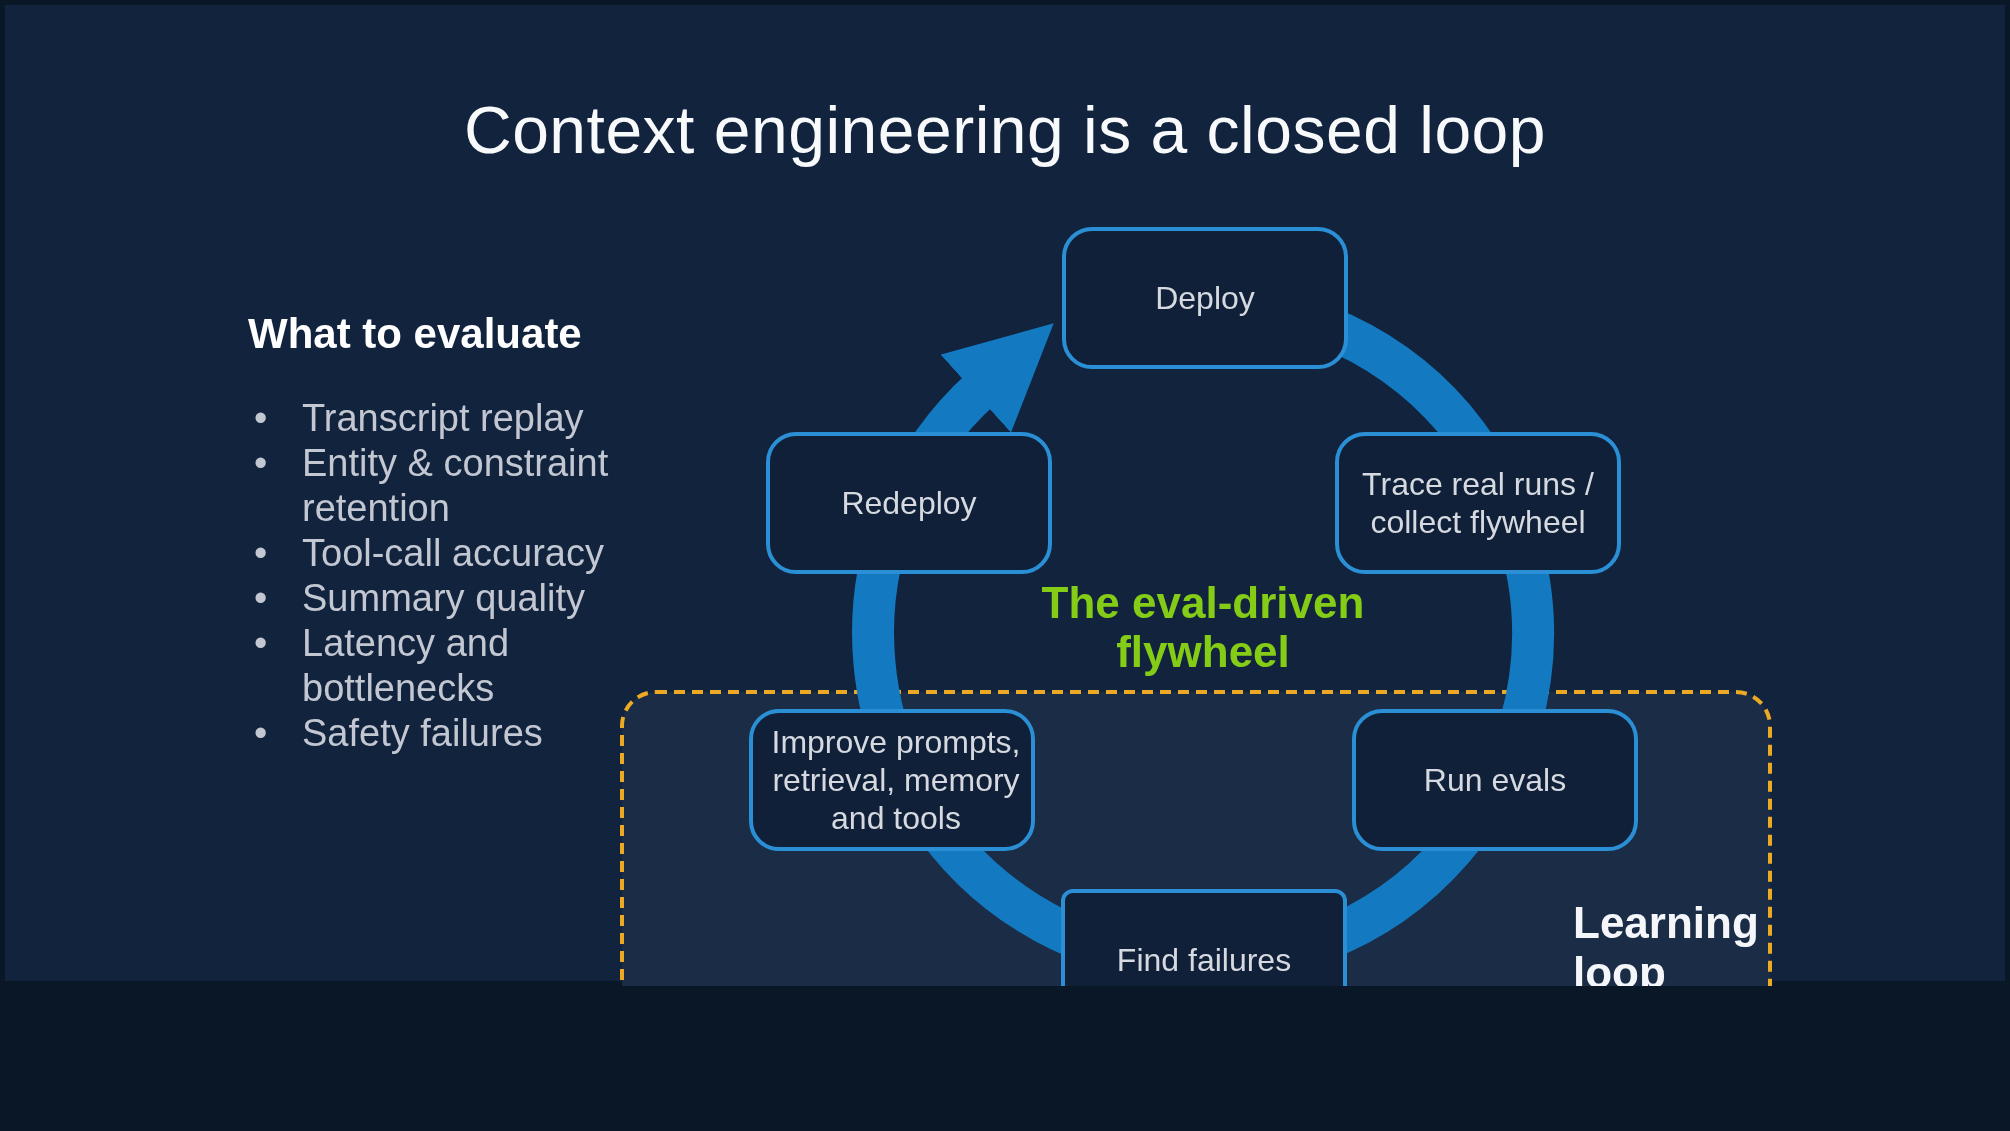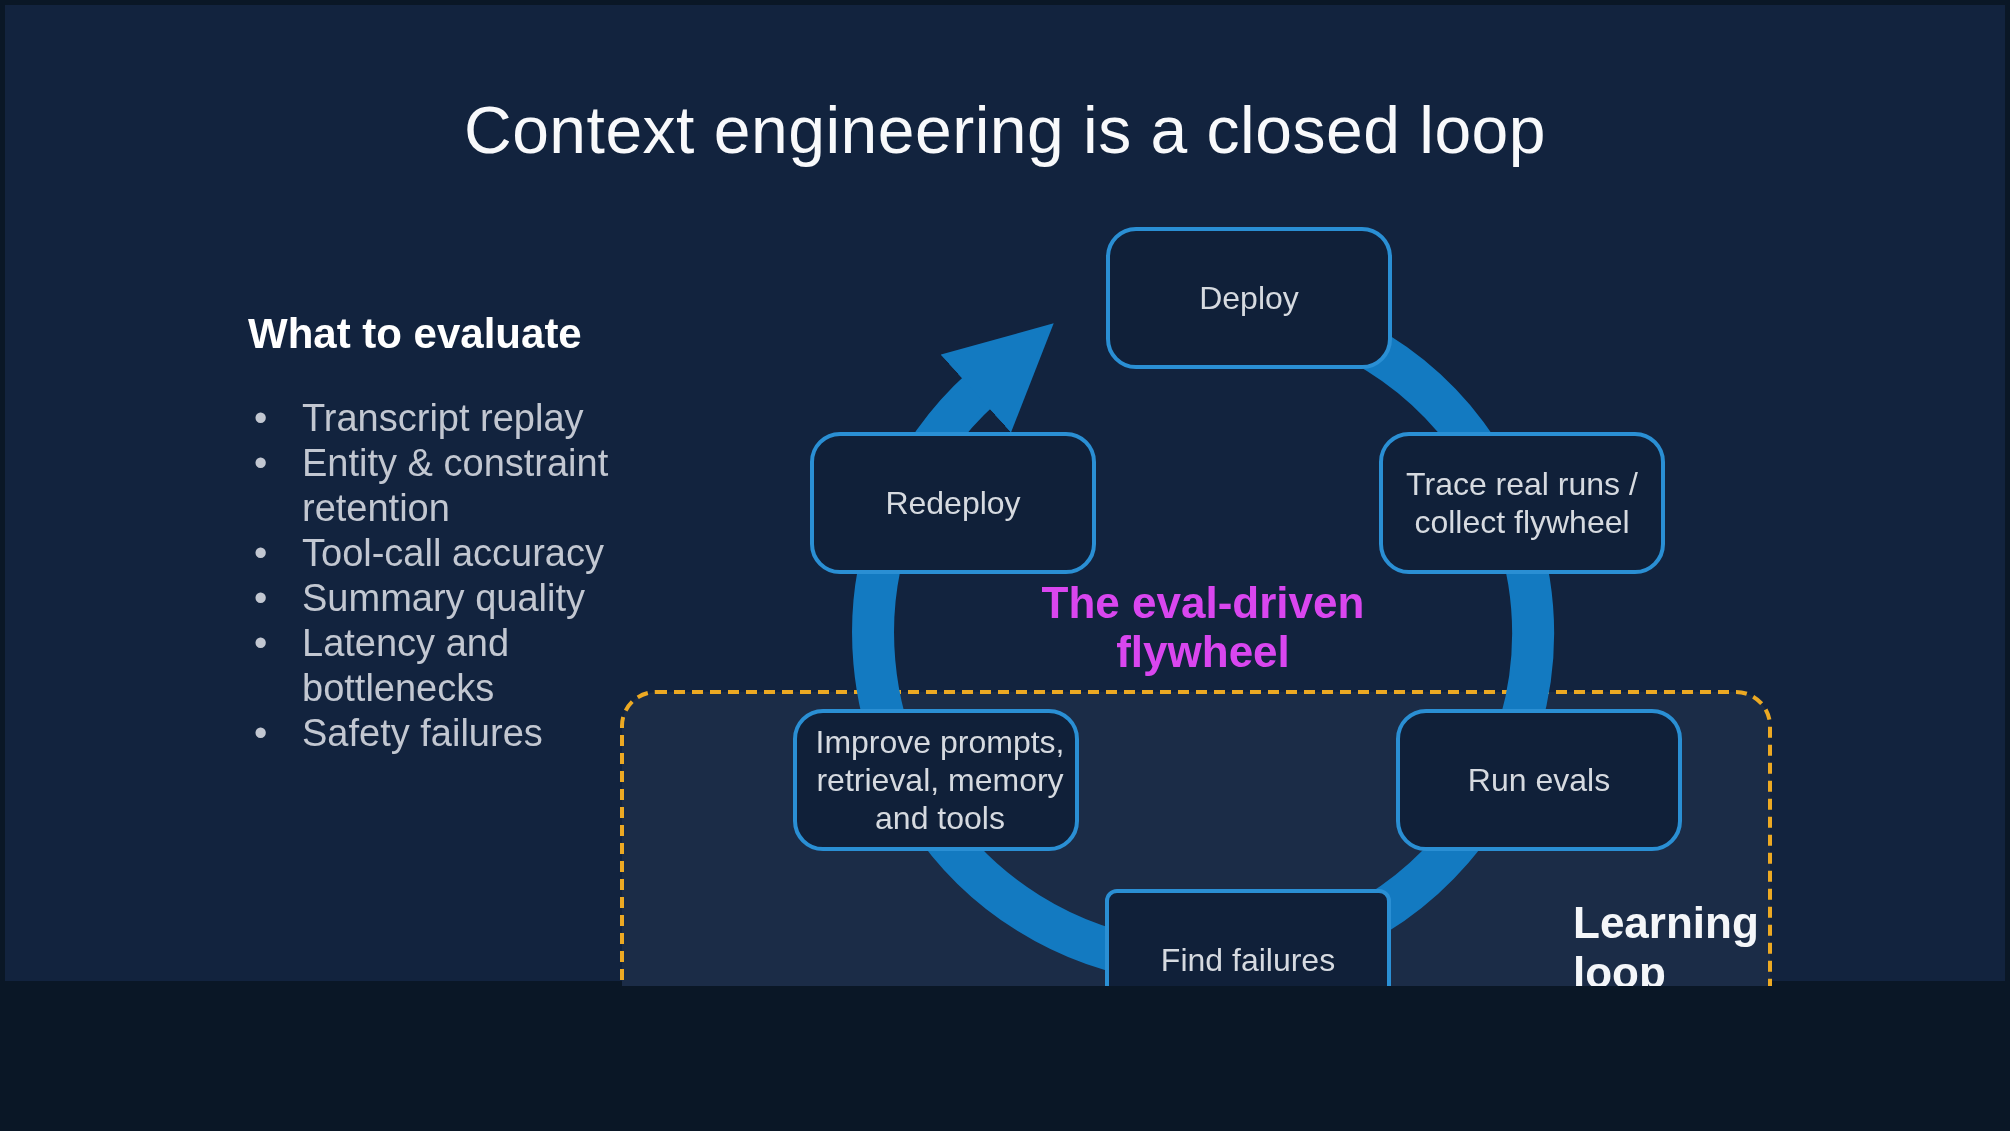--- a/index.html
+++ b/index.html
@@ -67,21 +67,20 @@
     position: absolute;
     width: 286px;
     height: 142px;
     box-sizing: border-box;
     border: 4px solid #2A8FD4;
     border-radius: 30px;
     background: #102039;
     display: flex;
     align-items: center;
     justify-content: center;
-    margin-left: 44px;
   }
   .node-label {
     font-size: 32px;
     line-height: 38px;
     color: #D6DAE0;
     text-align: center;
     white-space: pre-line;
   }
   .node-deploy        { left: 1062px; top: 227px; }
   .node-trace         { left: 1335px; top: 432px; }
@@ -91,21 +90,21 @@
   .node-find-failures { left: 1061px; top: 889px; border-radius: 12px; }
   .center-label {
     position: absolute;
     left: 953px;
     top: 578px;
     width: 500px;
     text-align: center;
     font-size: 44px;
     line-height: 49px;
     font-weight: 700;
-    color: #d946ef;
+    color: #84cc16;
     white-space: pre-line;
   }
   .learning-label {
     position: absolute;
     left: 1573px;
     top: 898px;
     font-size: 44px;
     line-height: 50px;
     font-weight: 700;
     color: #F4F6F9;

